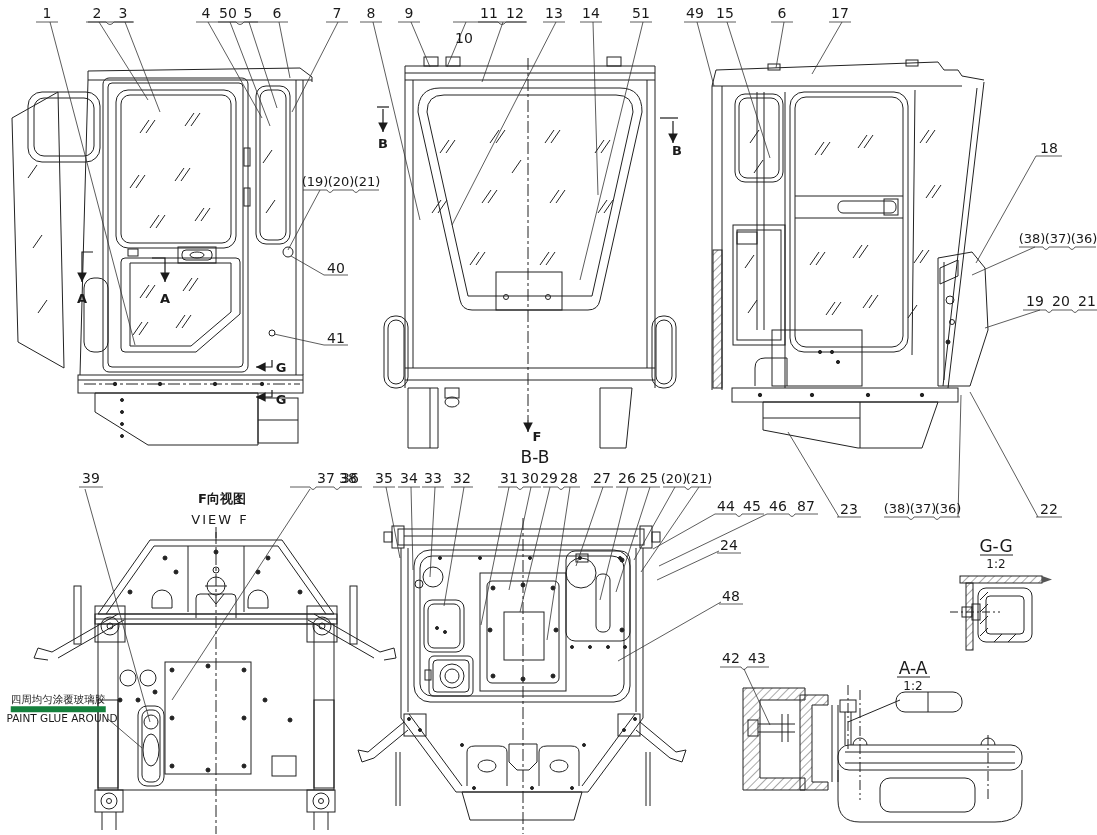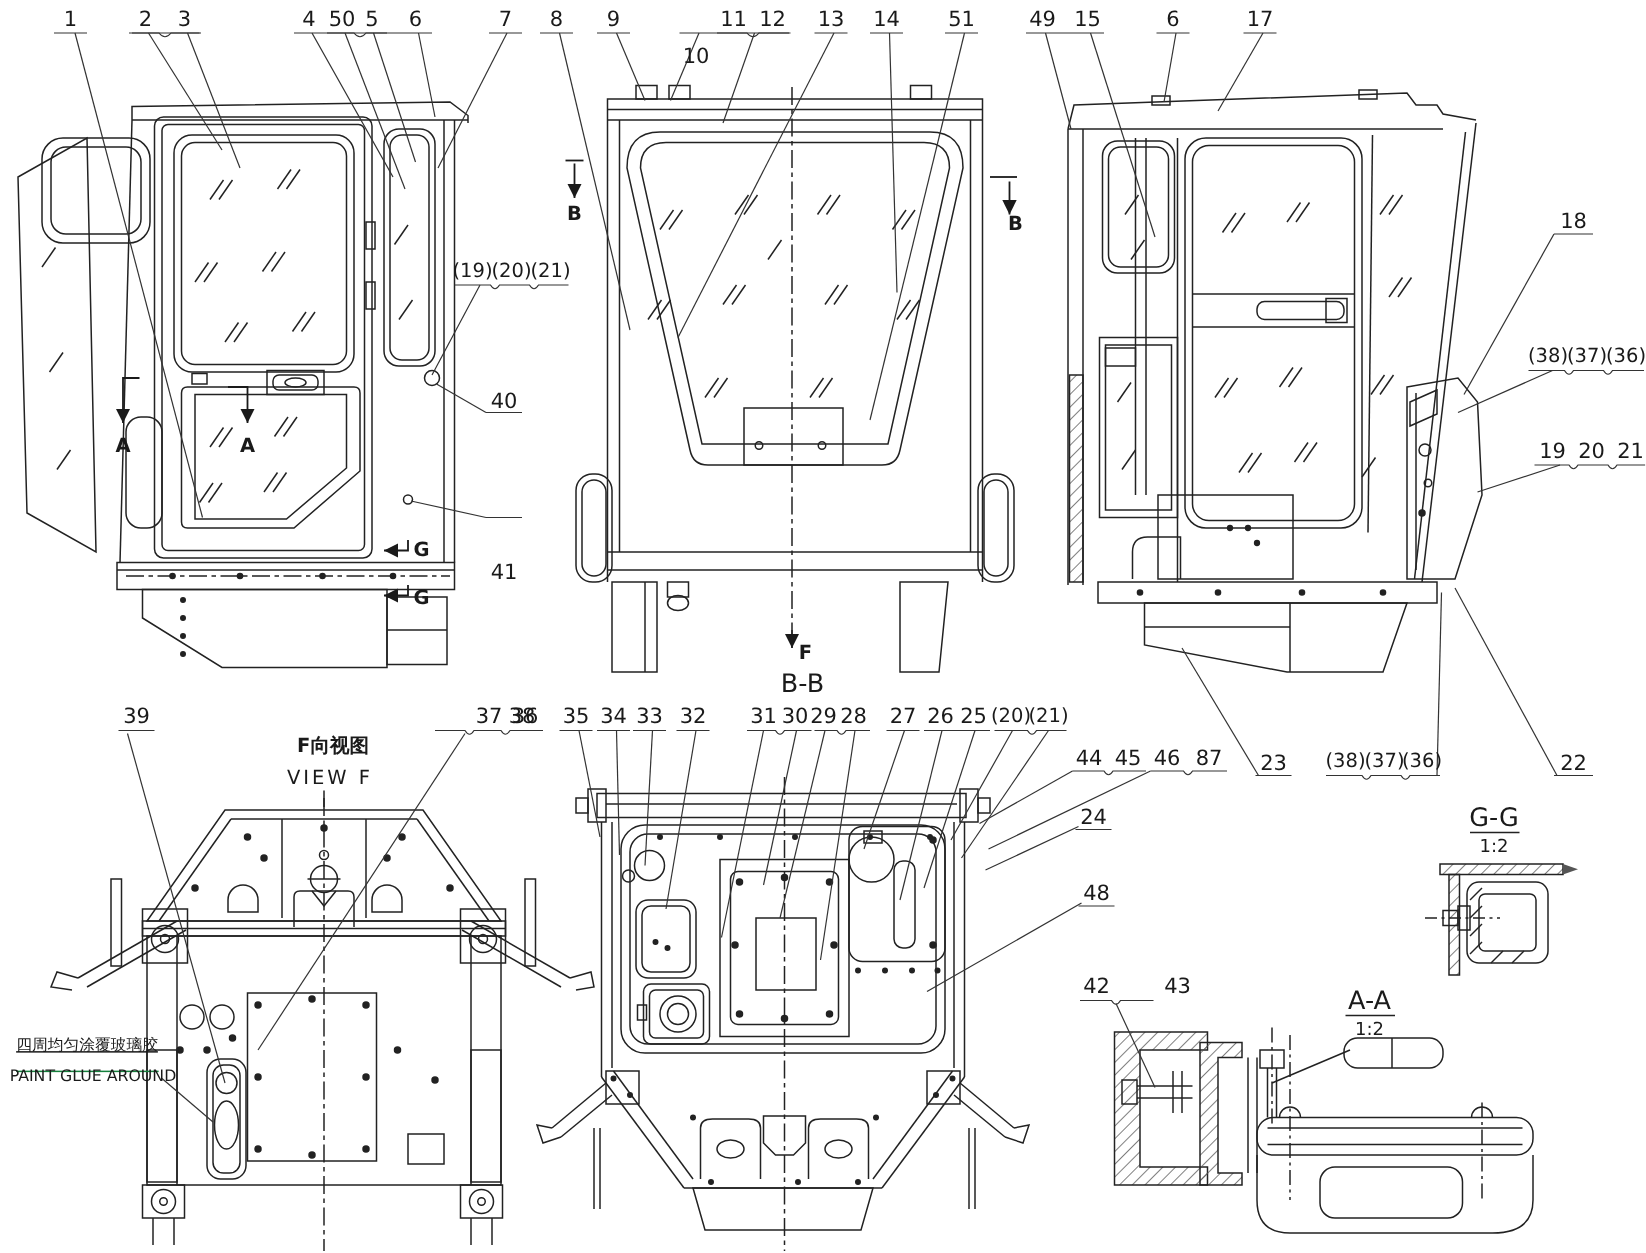--- a/index.html
+++ b/index.html
@@ -9,21 +9,21 @@
   #label-layer{position:absolute;left:0;top:0;width:1097px;height:835px;}
   .lbl{position:absolute;transform:translate(-50%,-50%);color:#1a1a1a;white-space:nowrap;
        font-family:"DejaVu Sans",sans-serif;line-height:1;}
   .k-num{font-size:14px;}
   .k-pnum{font-size:13px;}
   .k-sec{font-size:13px;font-weight:bold;}
   .k-sect-title{font-size:17px;}
   .k-scale{font-size:12px;}
   .k-title-zh{font-size:13px;font-weight:bold;}
   .k-title-en{font-size:13px;letter-spacing:2px;}
-  .k-note-zh{font-size:10.5px;border-bottom:1px solid #15803d;padding-bottom:11px;text-decoration:underline;}
+  .k-note-zh{font-size:10.5px;border-bottom:6px solid #15803d;padding-bottom:1px;}
   .k-note-en{font-size:10.5px;}
 </style>
 </head>
 <body>
 
 <div id="page">
 
 <svg id="art" width="1097" height="835" viewBox="0 0 1097 835" xmlns="http://www.w3.org/2000/svg">
 <defs>
   <pattern id="ph" width="6" height="6" patternUnits="userSpaceOnUse" patternTransform="rotate(45)">
@@ -537,21 +537,21 @@
       <span class="lbl k-num" style="left: 591px; top: 13px;">14</span>
       <span class="lbl k-num" style="left: 641px; top: 13px;">51</span>
       <span class="lbl k-num" style="left: 695px; top: 13px;">49</span>
       <span class="lbl k-num" style="left: 725px; top: 13px;">15</span>
       <span class="lbl k-num" style="left: 782px; top: 13px;">6</span>
       <span class="lbl k-num" style="left: 840px; top: 13px;">17</span>
       <span class="lbl k-pnum" style="left: 315px; top: 181px;">(19)</span>
       <span class="lbl k-pnum" style="left: 341px; top: 181px;">(20)</span>
       <span class="lbl k-pnum" style="left: 367px; top: 181px;">(21)</span>
       <span class="lbl k-num" style="left: 336px; top: 268px;">40</span>
-      <span class="lbl k-num" style="left: 336px; top: 338px; margin-top: 44px;">41</span>
+      <span class="lbl k-num" style="left: 336px; top: 338px;">41</span>
       <span class="lbl k-num" style="left: 1049px; top: 148px;">18</span>
       <span class="lbl k-pnum" style="left: 1032px; top: 238px;">(38)</span>
       <span class="lbl k-pnum" style="left: 1058px; top: 238px;">(37)</span>
       <span class="lbl k-pnum" style="left: 1084px; top: 238px;">(36)</span>
       <span class="lbl k-num" style="left: 1035px; top: 301px;">19</span>
       <span class="lbl k-num" style="left: 1061px; top: 301px;">20</span>
       <span class="lbl k-num" style="left: 1087px; top: 301px;">21</span>
       <span class="lbl k-num" style="left: 1049px; top: 509px;">22</span>
       <span class="lbl k-num" style="left: 849px; top: 509px;">23</span>
       <span class="lbl k-pnum" style="left: 897px; top: 508px;">(38)</span>
@@ -574,21 +574,21 @@
       <span class="lbl k-num" style="left: 649px; top: 478px;">25</span>
       <span class="lbl k-pnum" style="left: 674px; top: 478px;">(20)</span>
       <span class="lbl k-pnum" style="left: 699px; top: 478px;">(21)</span>
       <span class="lbl k-num" style="left: 726px; top: 506px;">44</span>
       <span class="lbl k-num" style="left: 752px; top: 506px;">45</span>
       <span class="lbl k-num" style="left: 778px; top: 506px;">46</span>
       <span class="lbl k-num" style="left: 806px; top: 506px;">87</span>
       <span class="lbl k-num" style="left: 729px; top: 545px;">24</span>
       <span class="lbl k-num" style="left: 731px; top: 596px;">48</span>
       <span class="lbl k-num" style="left: 731px; top: 658px;">42</span>
-      <span class="lbl k-num" style="left: 757px; top: 658px; margin-left: 28px;">43</span>
+      <span class="lbl k-num" style="left: 757px; top: 658px;">43</span>
       <span class="lbl k-sec" style="left: 383px; top: 143px;">B</span>
       <span class="lbl k-sec" style="left: 677px; top: 150px;">B</span>
       <span class="lbl k-sec" style="left: 537px; top: 436px;">F</span>
       <span class="lbl k-sec" style="left: 82px; top: 298px;">A</span>
       <span class="lbl k-sec" style="left: 165px; top: 298px;">A</span>
       <span class="lbl k-sec" style="left: 281px; top: 367px;">G</span>
       <span class="lbl k-sec" style="left: 281px; top: 399px;">G</span>
       <span class="lbl k-sect-title" style="left: 535px; top: 457px;">B-B</span>
       <span class="lbl k-sect-title" style="left: 996px; top: 546px;">G-G</span>
       <span class="lbl k-sect-title" style="left: 913px; top: 668px;">A-A</span>

